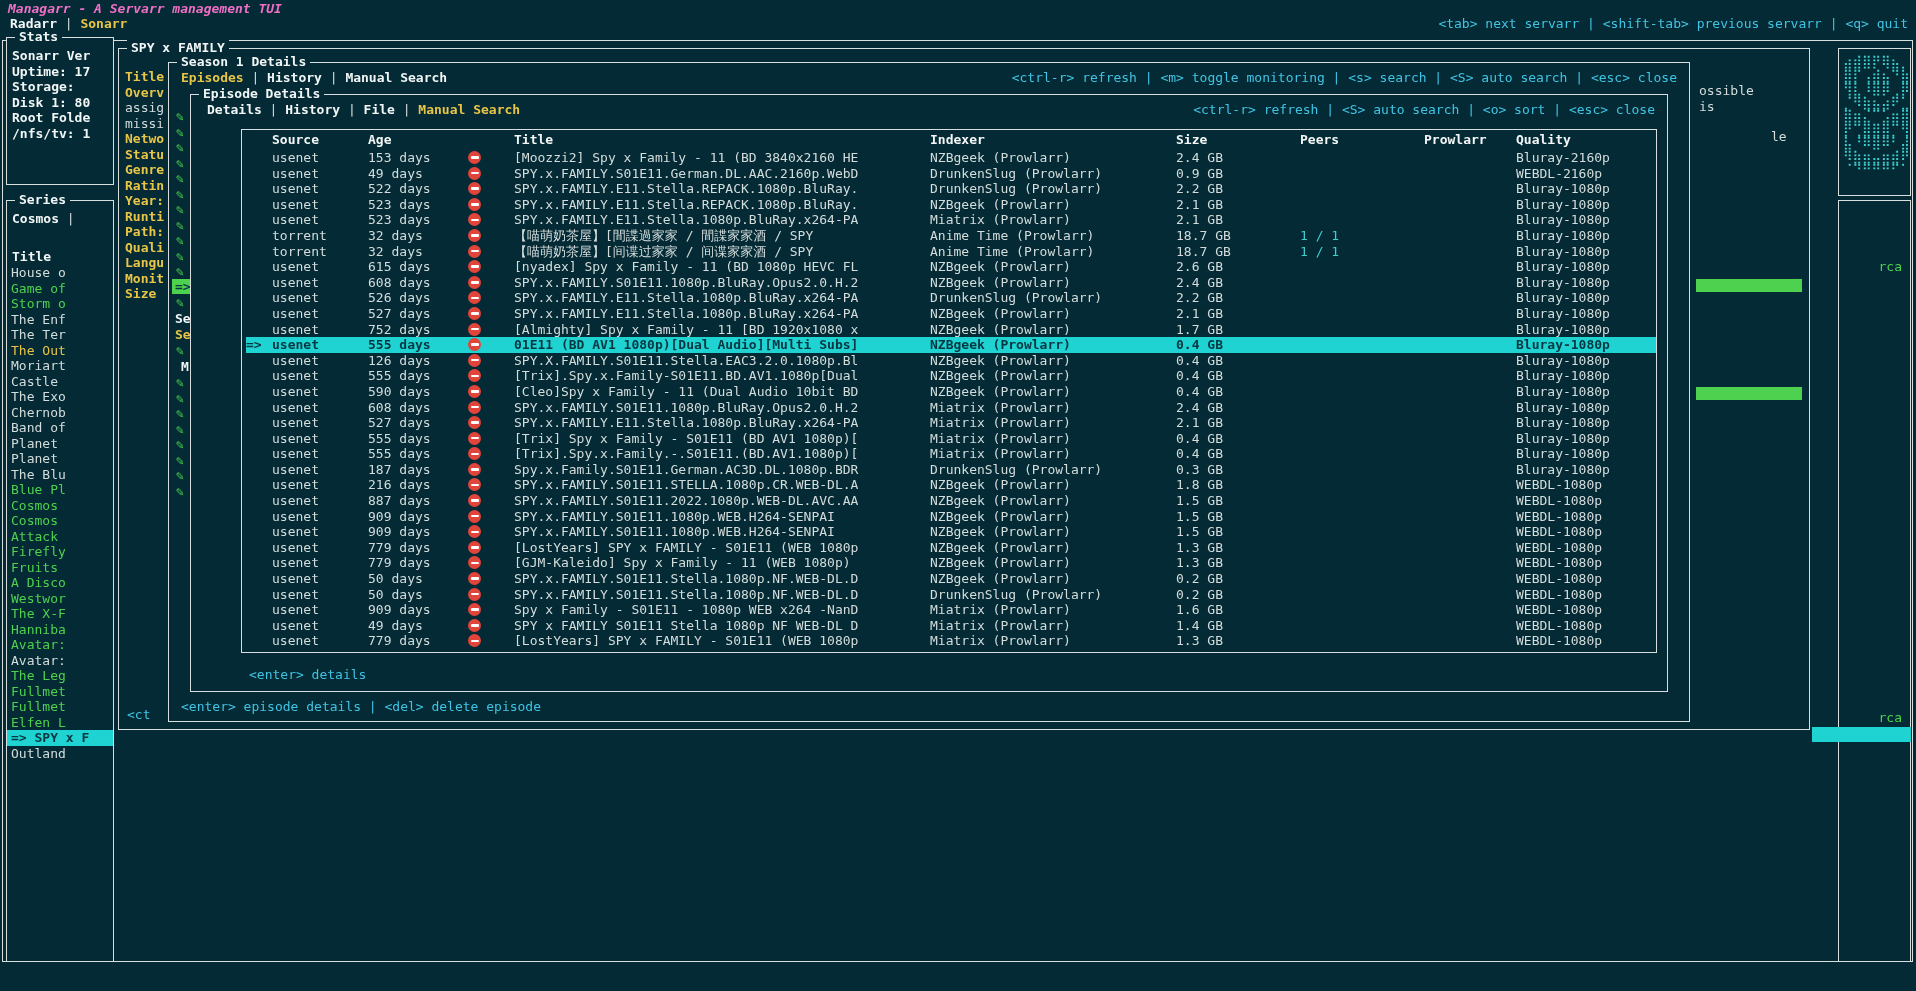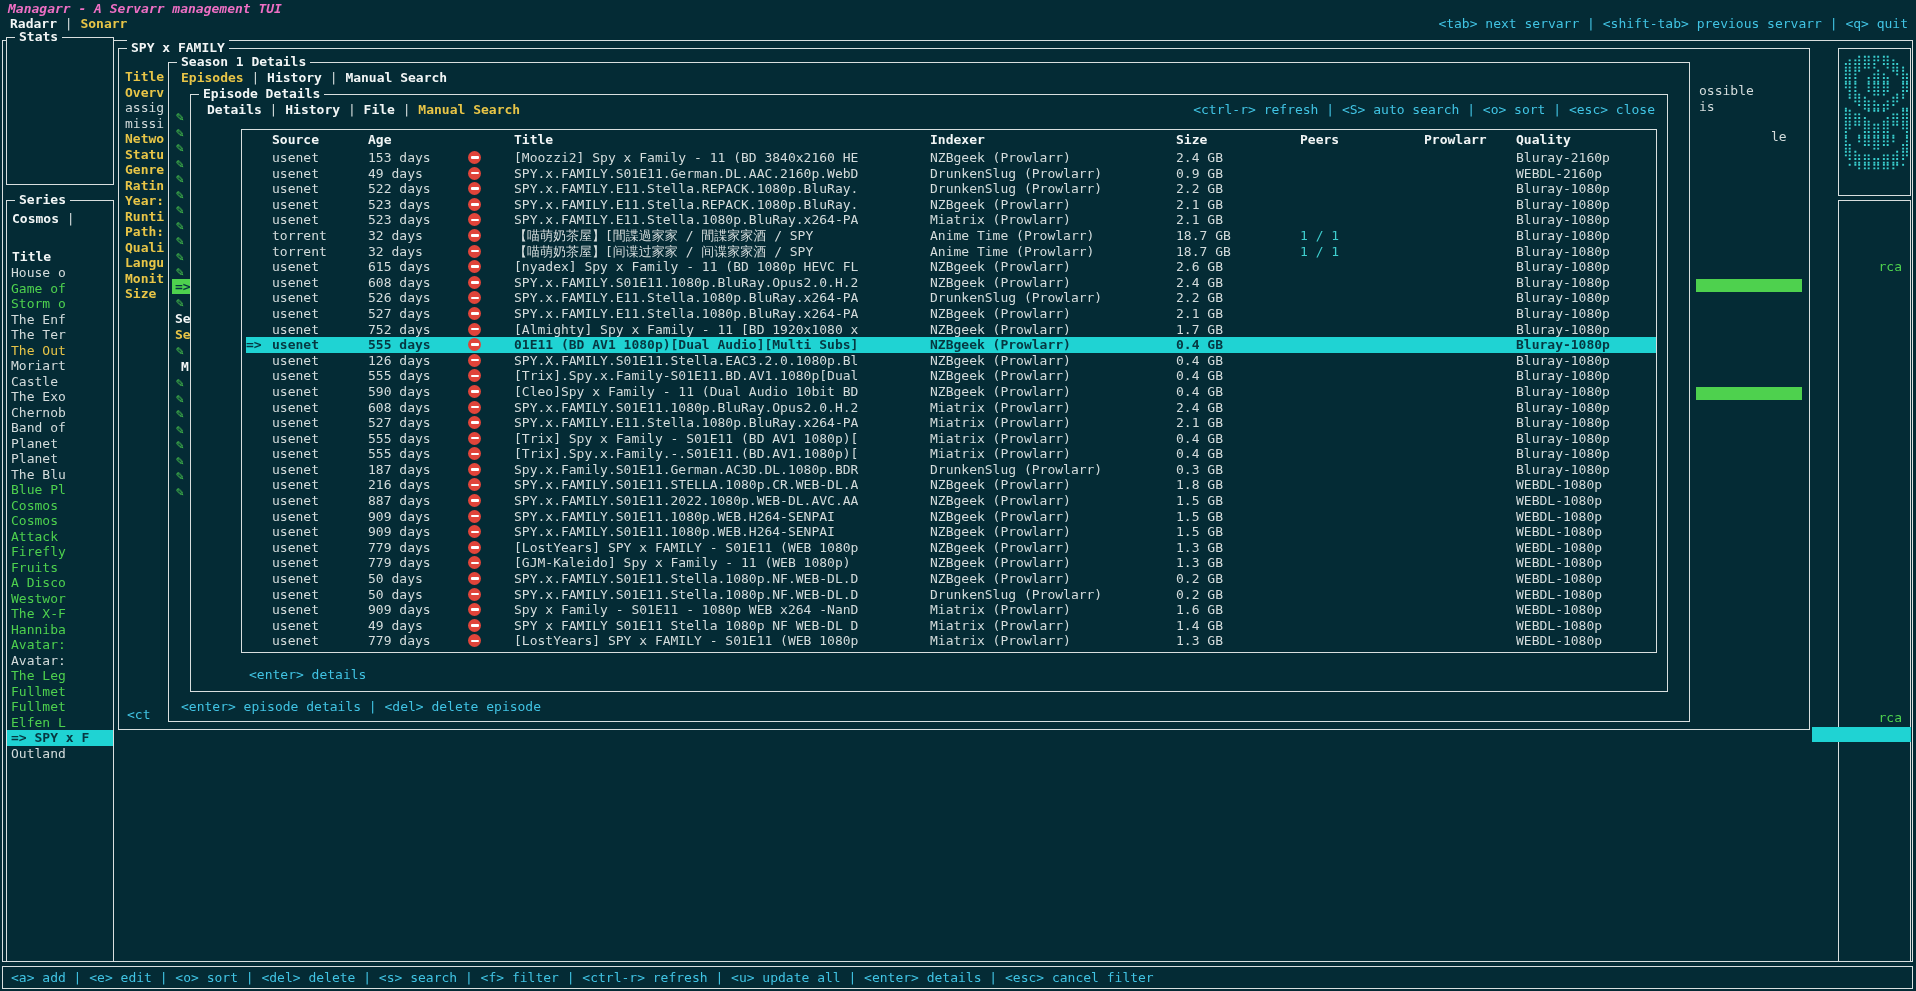--- a/index.html
+++ b/index.html
@@ -131,20 +131,35 @@
     
       <span class="tab selected">Sonarr</span>
     
   </div>
   <div class="top-help">&lt;tab&gt; next servarr | &lt;shift-tab&gt; previous servarr | &lt;q&gt; quit</div>
 
   <div class="box" style="left:2px;top:40px;width:1911px;height:922px"></div>
 
   <div class="box" style="left:6px;top:37px;width:108px;height:148px">
     <span class="box-title">Stats</span>
+    <div class="stats-lines">
+
+        <div class="stat-line">Sonarr Ver</div>
+
+        <div class="stat-line">Uptime: 17</div>
+
+        <div class="stat-line">Storage:</div>
+
+        <div class="stat-line">Disk 1: 80</div>
+
+        <div class="stat-line">Root Folde</div>
+
+        <div class="stat-line">/nfs/tv: 1</div>
+
+    </div>
   </div>
 
   <div class="box" style="left:6px;top:200px;width:108px;height:762px">
     <span class="box-title">Series</span>
     <div class="series-tab">
       <span>Cosmos</span>
     </div>
     <div class="series-header">Title</div>
     <div class="series-list">
 
@@ -342,20 +357,21 @@
     <span class="box-title">Season 1 Details</span>
     <div class="tabs season-tabs">
       
         <span class="tab selected">Episodes</span>
       
         <span class="tab">History</span>
       
         <span class="tab">Manual Search</span>
       
     </div>
+    <div class="modal-help">&lt;ctrl-r&gt; refresh | &lt;m&gt; toggle monitoring | &lt;s&gt; search | &lt;S&gt; auto search | &lt;esc&gt; close</div>
 
     <div class="pencil-col pc-top">✎
 ✎
 ✎
 ✎
 ✎
 ✎
 ✎
 ✎
 ✎
@@ -826,17 +842,14 @@
           </div>
 
       </div>
     </div>
 
     <div class="ep-footer">&lt;enter&gt; details</div>
   </div>
 
   <div class="lib-selected-right"></div>
 
-  <div class="box" style="left:2px;top:966px;width:1911px;height:23px">
-    <div class="bottom-bar-text">&lt;a&gt; add | &lt;e&gt; edit | &lt;o&gt; sort | &lt;del&gt; delete | &lt;s&gt; search | &lt;f&gt; filter | &lt;ctrl-r&gt; refresh | &lt;u&gt; update all | &lt;enter&gt; details | &lt;esc&gt; cancel filter</div>
-  </div>
 
 </div>
 
 </body></html>

